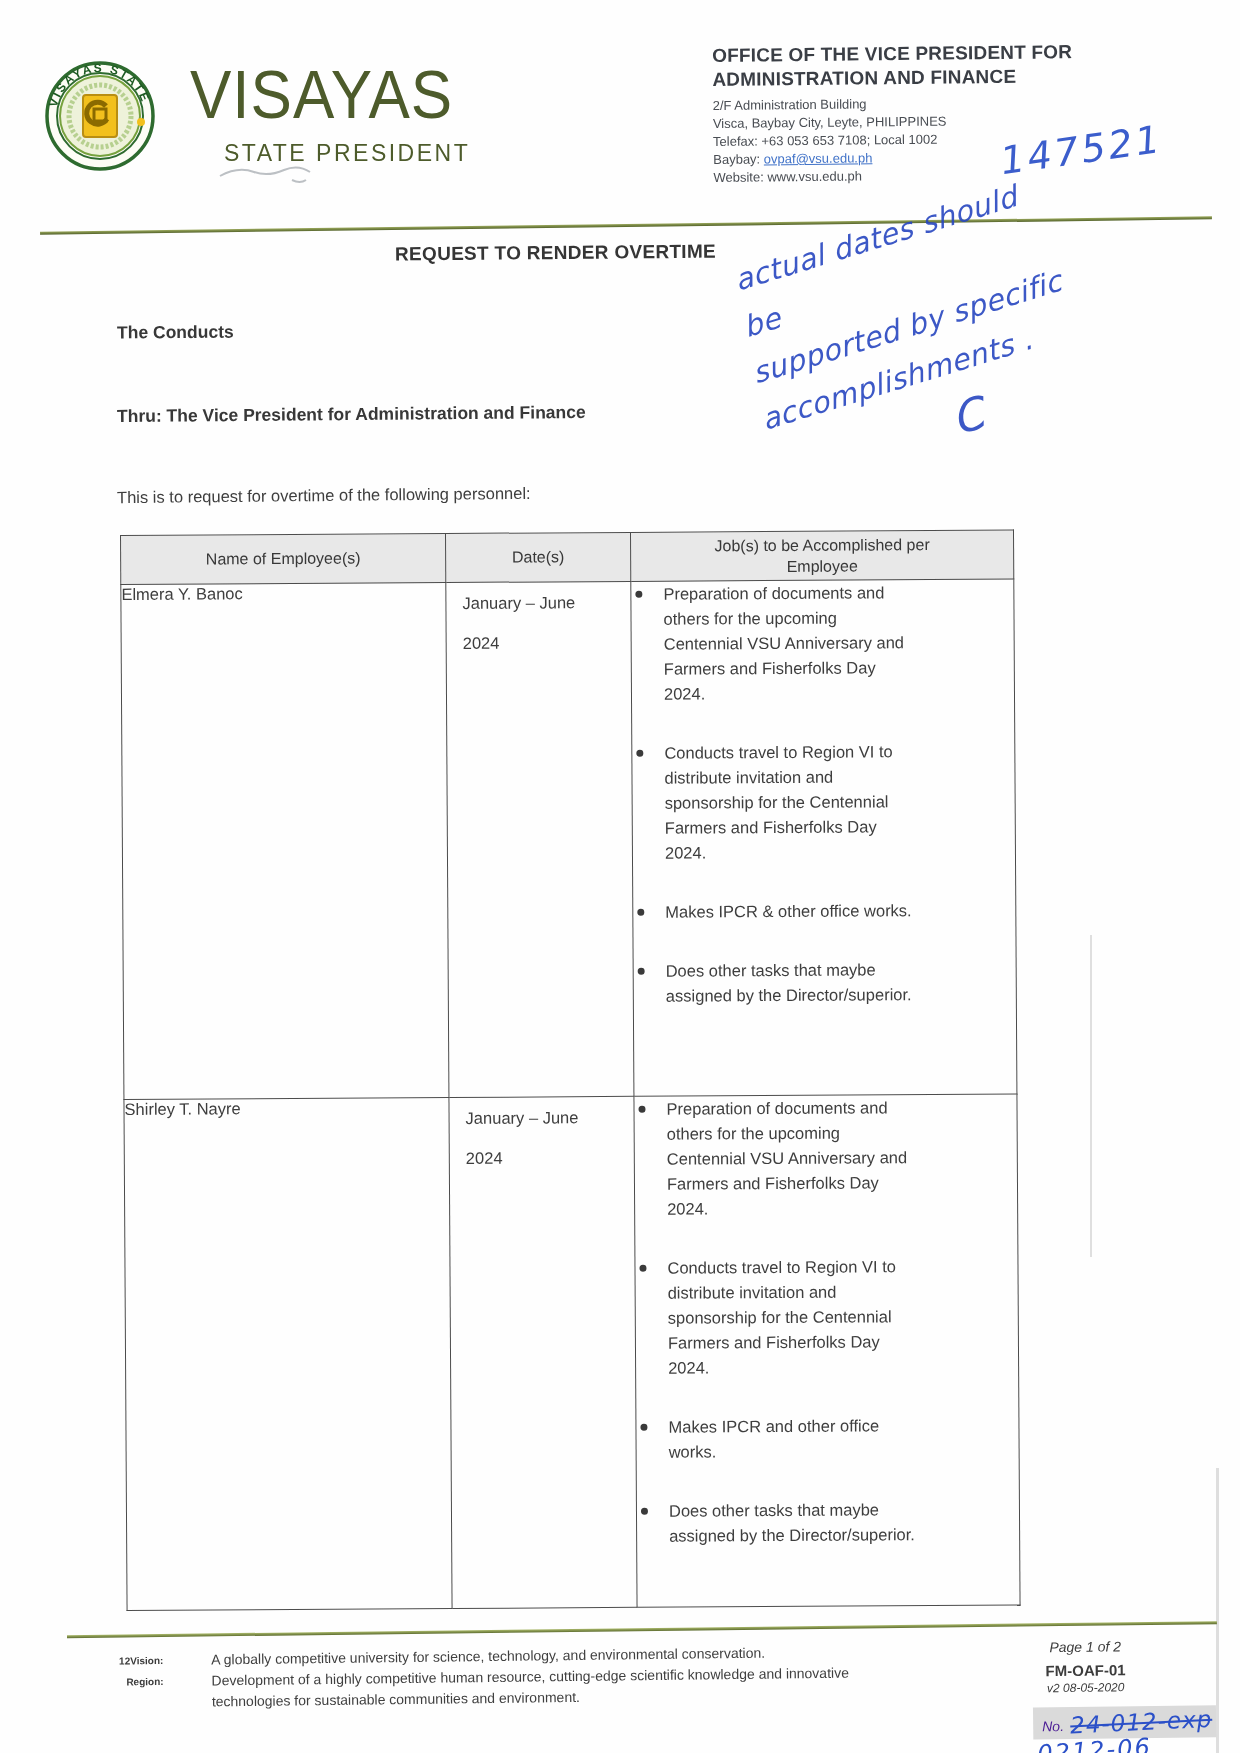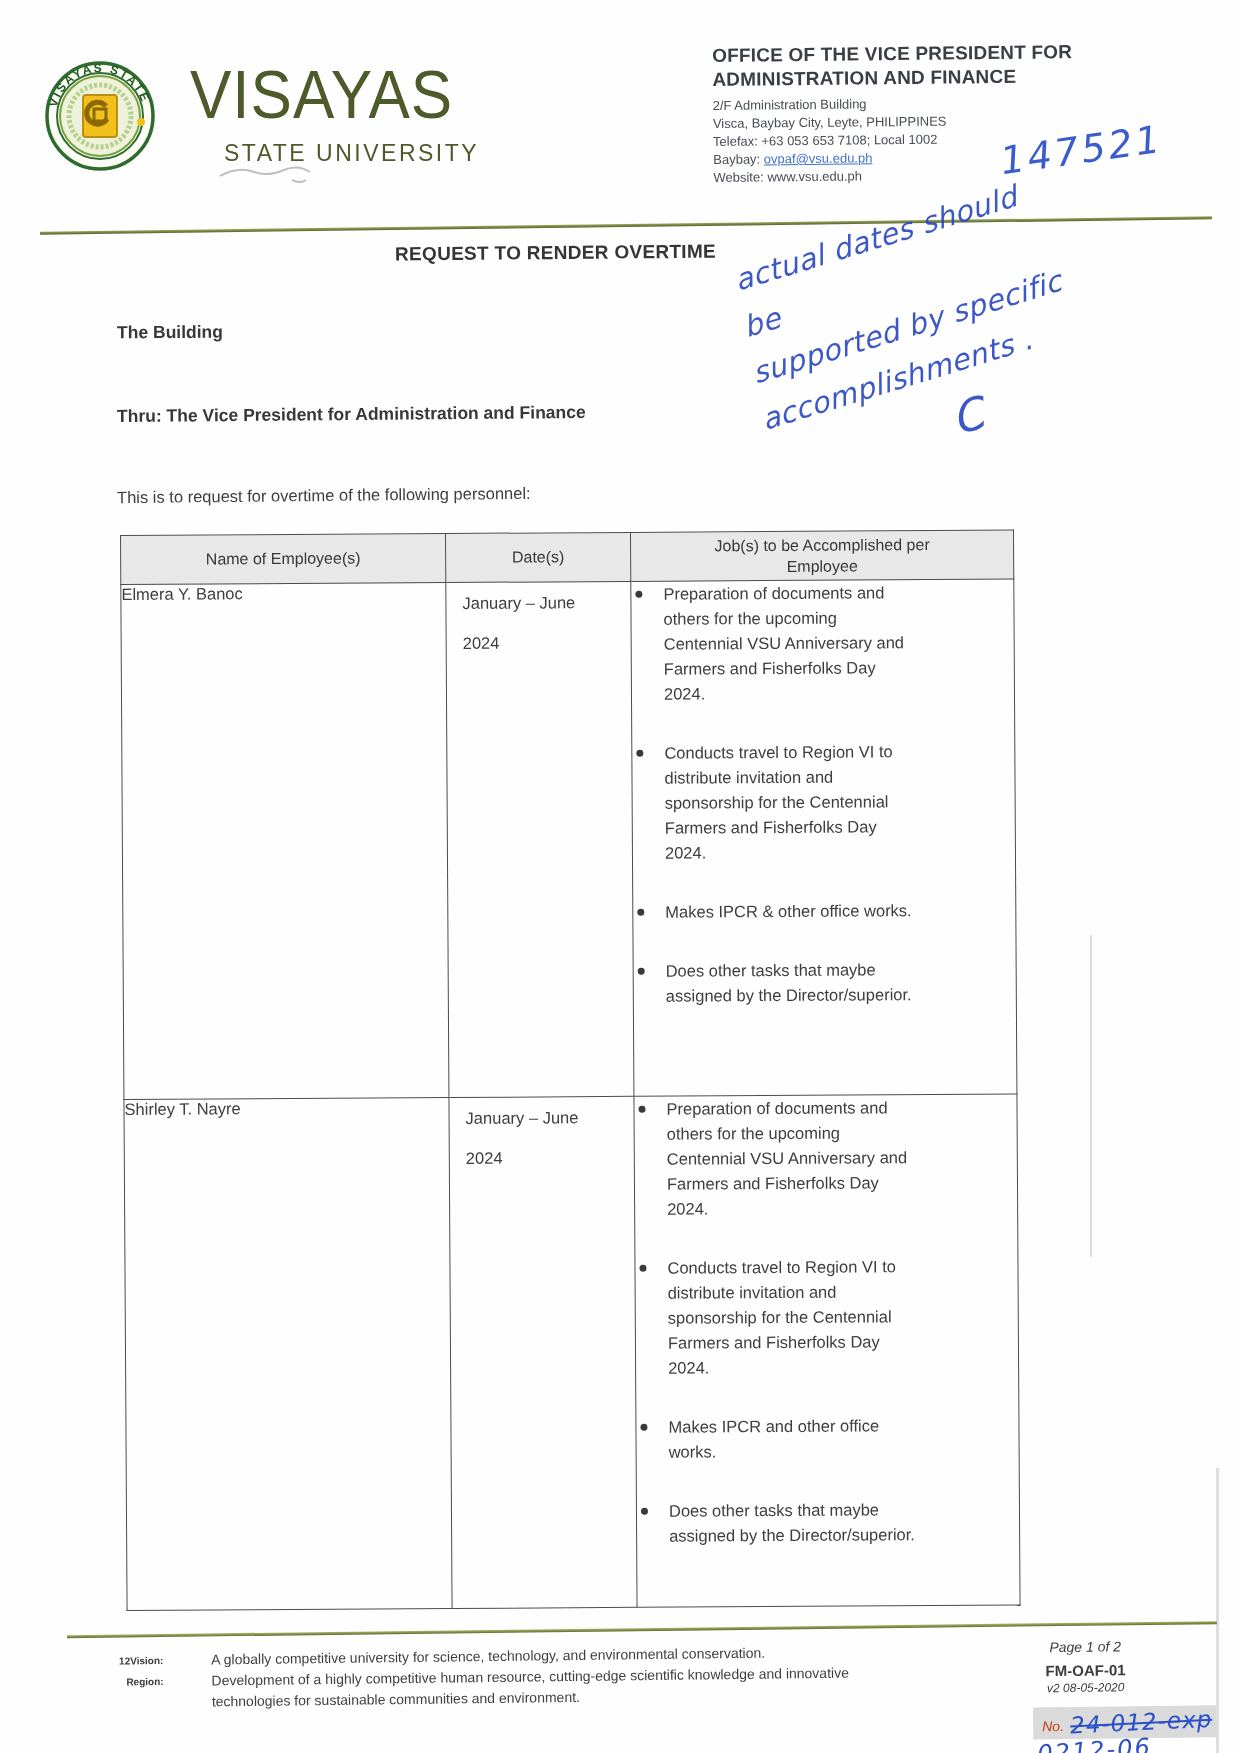--- a/index.html
+++ b/index.html
@@ -61,21 +61,21 @@
   .footer{position:absolute;left:0;top:1636px;width:1240px;transform:rotate(-0.7deg);transform-origin:left top;}
   .f-divider{margin-left:67px;width:1150px;height:3px;background:linear-gradient(#a9b86a,#5f6e31);}
   .f-body{display:flex;margin-top:13px;margin-left:85px;margin-right:60px;}
   .f-labels{width:78px;text-align:right;font-weight:bold;font-size:10px;line-height:21px;color:#3b3b3b;}
   .f-text{margin-left:48px;width:650px;font-size:14px;line-height:21px;color:#3f3f3f;}
   .f-right{margin-left:auto;width:190px;text-align:center;color:#3c3c3c;}
   .f-page{font-size:14px;font-style:italic;}
   .f-form{font-size:15px;font-weight:bold;margin-top:7px;}
   .f-version{font-size:12px;font-style:italic;margin-top:2px;}
   .f-no{position:absolute;left:1032px;top:84px;background:#dadada;padding:3px 4px 3px 9px;white-space:nowrap;}
-  .f-no .no-label{font-size:14px;font-style:italic;color:#c2410c;margin-right:6px;}
+  .f-no .no-label{font-size:14px;font-style:italic;color:#4c1d95;margin-right:6px;}
   .f-no .hand-no{font-size:23px;color:#2b50c8;font-family:"DejaVu Sans",sans-serif;font-style:italic;
     text-decoration:line-through;letter-spacing:1px;display:inline-block;transform:rotate(-2deg);}
   .f-no2{position:absolute;left:1036px;top:114px;font-size:24px;color:#2b50c8;
     font-family:"DejaVu Sans",sans-serif;font-style:italic;letter-spacing:2px;transform:rotate(-3deg);}
 </style>
 </head>
 <body>
 
 <div class="page">
 
@@ -94,21 +94,21 @@
     </text>
     <circle cx="56" cy="58" r="40" fill="#eef2da" stroke="#77a23e" stroke-width="2"></circle>
     <circle cx="56" cy="58" r="31" fill="none" stroke="#7fae45" stroke-width="5" opacity=".5" stroke-dasharray="3 2"></circle>
     <rect x="39" y="37" width="34" height="42" rx="3" fill="#f2c01d" stroke="#b98e12" stroke-width="2"></rect>
     <path d="M62 48 a11 11 0 1 0 1 13" fill="none" stroke="#8a6a00" stroke-width="5"></path>
     <rect x="50" y="51" width="12" height="12" fill="none" stroke="#8a6a00" stroke-width="3"></rect>
     <circle cx="97" cy="64" r="4" fill="#f2c01d"></circle>
   </svg>
 
   <div class="wm-main">VISAYAS</div>
-  <div class="wm-sub">STATE UNIVERSITY</div>
+  <div class="wm-sub">STATE PRESIDENT</div>
   <svg class="squiggle" width="110" height="26" viewBox="0 0 110 26">
     <path d="M2 14 q18 -10 34 -4 q14 5 30 -2 q14 -6 26 2 m-18 8 q8 4 14 0" fill="none" stroke="#9aa0a6" stroke-width="2"></path>
   </svg>
 
   <div class="office">
     <div class="office-title">
       <div>OFFICE OF THE VICE PRESIDENT FOR</div>
       <div>ADMINISTRATION AND FINANCE</div>
     </div>
     <div class="office-lines">
@@ -126,21 +126,21 @@
 
   <div class="doc-title">REQUEST TO RENDER OVERTIME</div>
 
   <div class="annotation">
     <div>actual dates should be</div>
     <div>supported by specific</div>
     <div>accomplishments .</div>
     <span class="ink-initial">C</span>
   </div>
 
-  <div class="addressee">The Building</div>
+  <div class="addressee">The Conducts</div>
   <div class="thru">Thru: The Vice President for Administration and Finance</div>
   <div class="intro">This is to request for overtime of the following personnel:</div>
 
   <table class="ot-table">
     <colgroup>
         <col style="width:325px">
         <col style="width:185px">
         <col style="width:383px">
       </colgroup>
     <thead>

